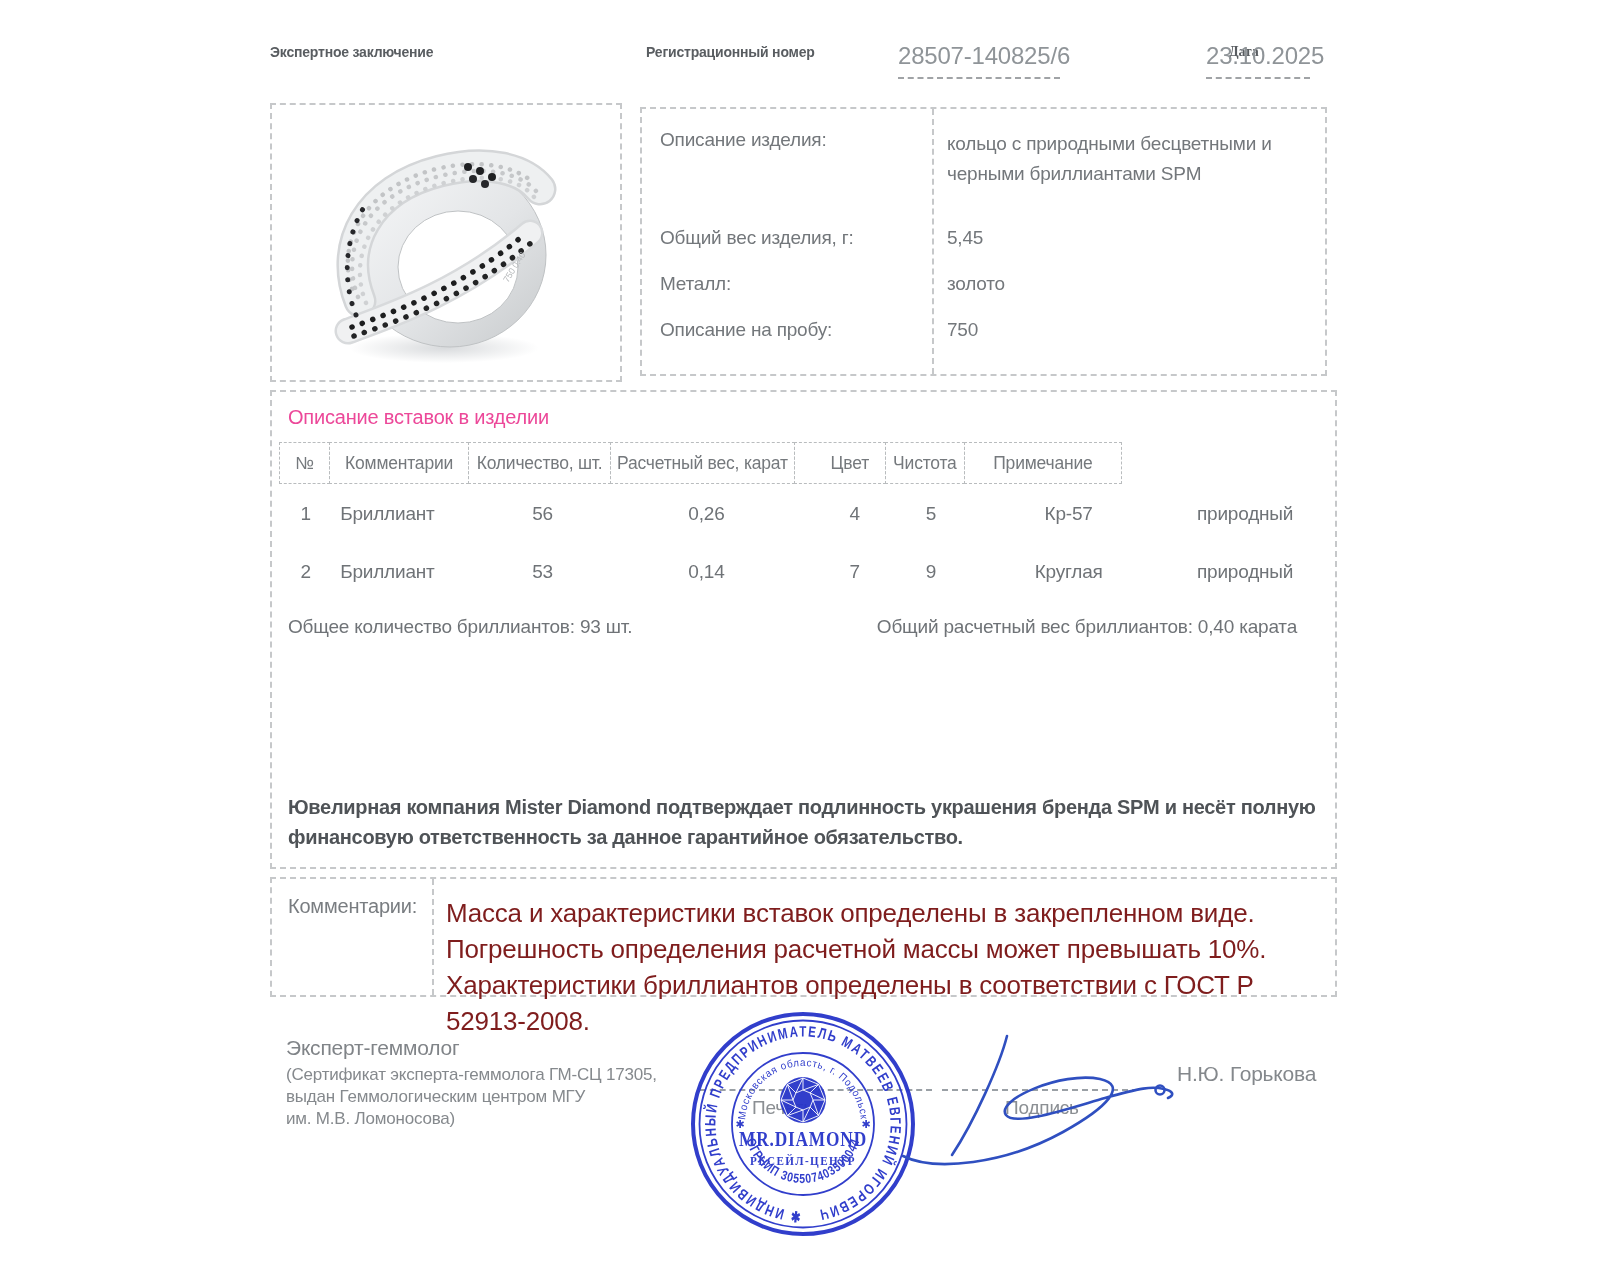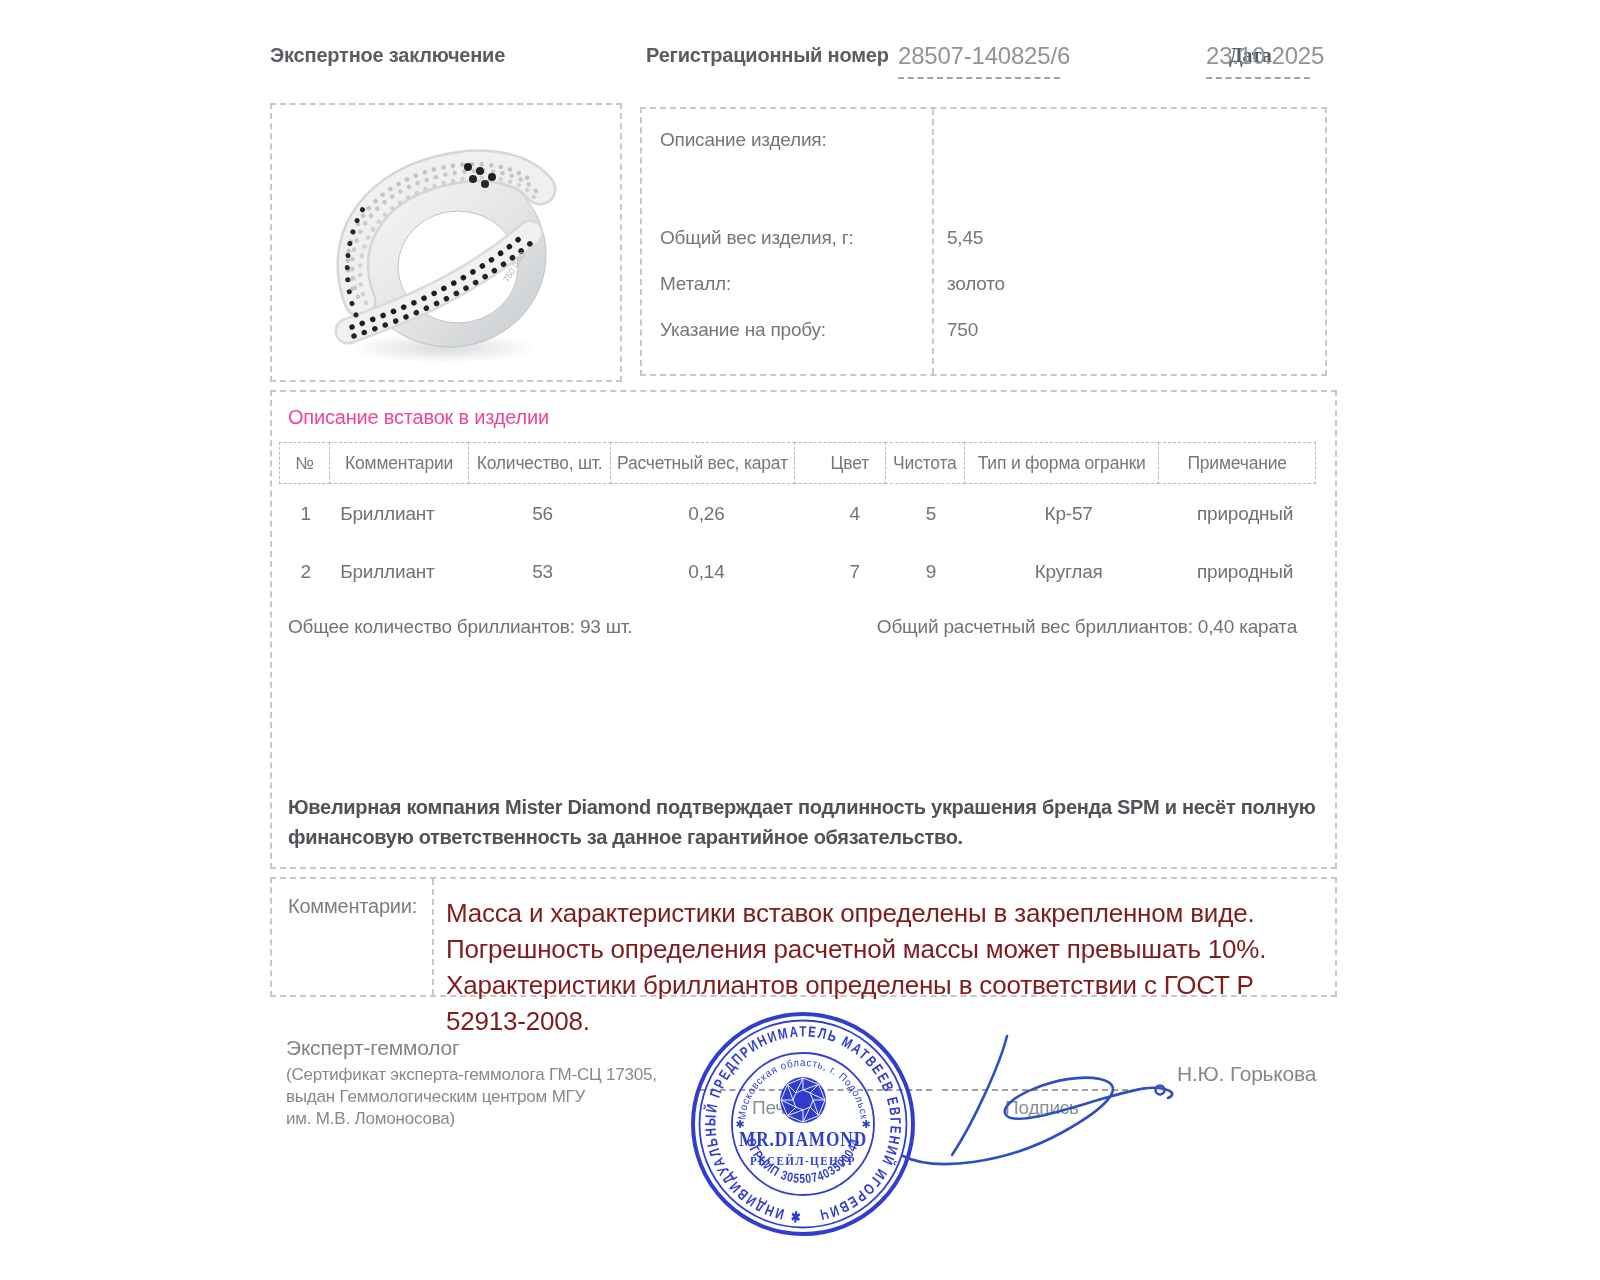--- a/index.html
+++ b/index.html
@@ -2,21 +2,21 @@
 <html><head>
 <meta charset="utf-8">
 <style>
   html,body{margin:0;padding:0;}
   body{
     width:1600px;height:1280px;background:#ffffff;position:relative;
     font-family:"Liberation Sans",sans-serif;color:#73777b;
     letter-spacing:-0.2px;overflow:hidden;
   }
   .abs{position:absolute;white-space:nowrap;}
-  .bold-dark{font-weight:bold;color:#595d61;font-size:20px;}
+  .bold-dark{font-weight:bold;color:#595d61;font-size:14px;}
   .val-gray{color:#8f9498;font-size:24px;}
   .underline-dash{border-bottom:2px dashed #a0a3a6;padding-bottom:7px;}
   .dashed-box{position:absolute;border:2px dashed #c6c8ca;background:#fff;}
   .field-label{font-size:19px;color:#73777b;}
   .field-value{font-size:19px;color:#73777b;}
   .section-title{font-size:20px;color:#ec4899;}
   .vdash{position:absolute;border-left:2px dashed #c6c8ca;top:0;bottom:0;}
   .tbl-row{position:absolute;display:flex;}
   .hcell{border:1px dashed #b9bcbe;margin-left:-1px;display:flex;align-items:center;justify-content:center;
          font-size:17.5px;color:#75797d;height:42px;box-sizing:border-box;}
@@ -76,39 +76,39 @@
         <circle cx="201" cy="74" r="4" fill="#26272a"></circle>
       <circle cx="213" cy="79" r="4" fill="#26272a"></circle>
     </g>
     <text x="236" y="178" font-size="9" fill="#b6b9bb" transform="rotate(-58 236 178)">750 0.40</text>
   </svg>
 </div>
 
 <div class="dashed-box" style="left:640px;top:107px;width:683px;height:265px;">
   <div class="vdash" style="left:290px;"></div>
   <div class="abs field-label" style="left:18px;top:20px;">Описание изделия:</div>
+  <div class="abs field-value" style="left:305px;top:20px;width:350px;white-space:normal;line-height:30px;">кольцо с природными бесцветными и черными бриллиантами SPM</div>
   <div class="abs field-label" style="left:18px;top:118px;">Общий вес изделия, г:</div>
   <div class="abs field-value" style="left:305px;top:118px;">5,45</div>
   <div class="abs field-label" style="left:18px;top:164px;">Металл:</div>
   <div class="abs field-value" style="left:305px;top:164px;">золото</div>
-  <div class="abs field-label" style="left:18px;top:210px;">Указание на пробу:</div>
+  <div class="abs field-label" style="left:18px;top:210px;">Описание на пробу:</div>
   <div class="abs field-value" style="left:305px;top:210px;">750</div>
 </div>
 
 <div class="dashed-box" style="left:270px;top:390px;width:1063px;height:475px;">
   <div class="abs section-title" style="left:16px;top:14px;">Описание вставок в изделии</div>
 
   <div class="tbl-row" style="left:8px;top:50px;width:1044px;">
     <div class="hcell c0">№</div>
     <div class="hcell c1">Комментарии</div>
     <div class="hcell c2">Количество, шт.</div>
     <div class="hcell c3">Расчетный вес, карат</div>
     <div class="hcell c4">Цвет</div>
     <div class="hcell c5">Чистота</div>
-    <div class="hcell c6">Тип и форма огранки</div>
     <div class="hcell c7">Примечание</div>
   </div>
 
   <div class="tbl-row" style="left:8px;top:102px;width:1044px;">
     <div class="dcell c0">1</div>
     <div class="dcell c1 left">Бриллиант</div>
     <div class="dcell c2">56</div>
     <div class="dcell c3">0,26</div>
     <div class="dcell c4">4</div>
     <div class="dcell c5">5</div>

